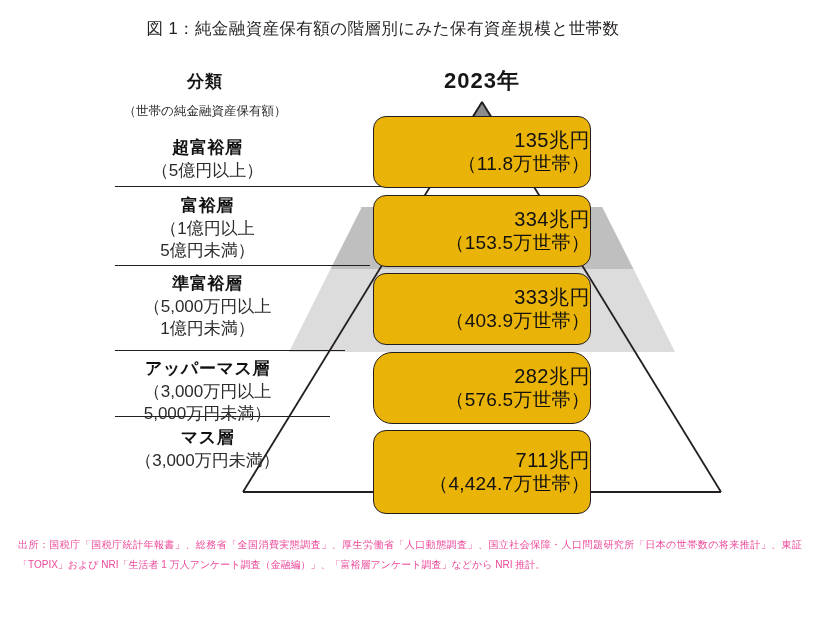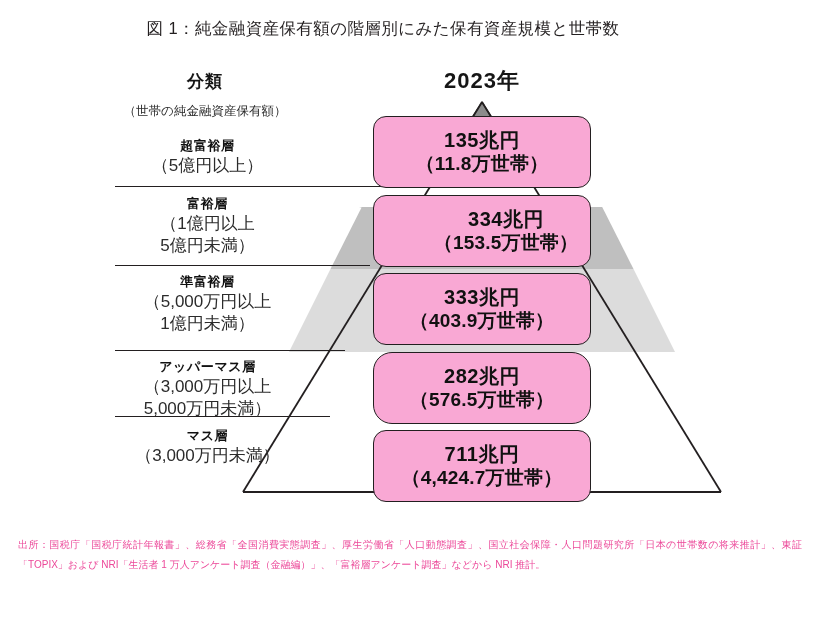--- a/index.html
+++ b/index.html
@@ -76,21 +76,21 @@
   }
 
   
   .tier-label {
     position: absolute;
     left: 75px;
     width: 265px;
     text-align: center;
   }
   .tier-label .name {
-    font-size: 13px;
+    font-size: 17px;
     font-weight: bold;
     letter-spacing: 0.6px;
     color: #111111;
     line-height: 1.18;
   }
   .tier-label .range {
     font-size: 17px;
     color: #2b2b2b;
     line-height: 1.28;
     margin-top: 2px;
@@ -104,29 +104,28 @@
     height: 0;
     border-top: 1.4px solid #231f20;
   }
 
   
   .value-box {
     position: absolute;
     left: 373px;
     width: 218px;
     box-sizing: border-box;
-    background: #f9a8d4;
+    background: #eab308;
     border: 1.6px solid #231f20;
     border-radius: 13px;
     display: flex;
     flex-direction: column;
-    align-items: center;
+    align-items: flex-end;
     justify-content: center;
     text-align: center;
-    font-weight: bold;
   }
   .value-box .amount {
     font-size: 20px;
     color: #111111;
     line-height: 1.16;
     letter-spacing: 0.5px;
   }
   .value-box .households {
     font-size: 19px;
     color: #111111;
@@ -234,20 +233,20 @@
   <div class="value-box" style="top:211px; height:72px;">
     <div class="amount">333兆円</div>
     <div class="households">（403.9万世帯）</div>
   </div>
 
   <div class="value-box" style="top:290px; height:72px;border-radius:19px;">
     <div class="amount">282兆円</div>
     <div class="households">（576.5万世帯）</div>
   </div>
 
-  <div class="value-box" style="top:368px; height:72px;">
+  <div class="value-box" style="top:368px; height:84px;">
     <div class="amount">711兆円</div>
     <div class="households">（4,424.7万世帯）</div>
   </div>
 
 </div>
 
 <div id="source-note">出所：国税庁「国税庁統計年報書」、総務省「全国消費実態調査」、厚生労働省「人口動態調査」、国立社会保障・人口問題研究所「日本の世帯数の将来推計」、東証「TOPIX」および NRI「生活者 1 万人アンケート調査（金融編）」、「富裕層アンケート調査」などから NRI 推計。</div>
 
 </body></html>

